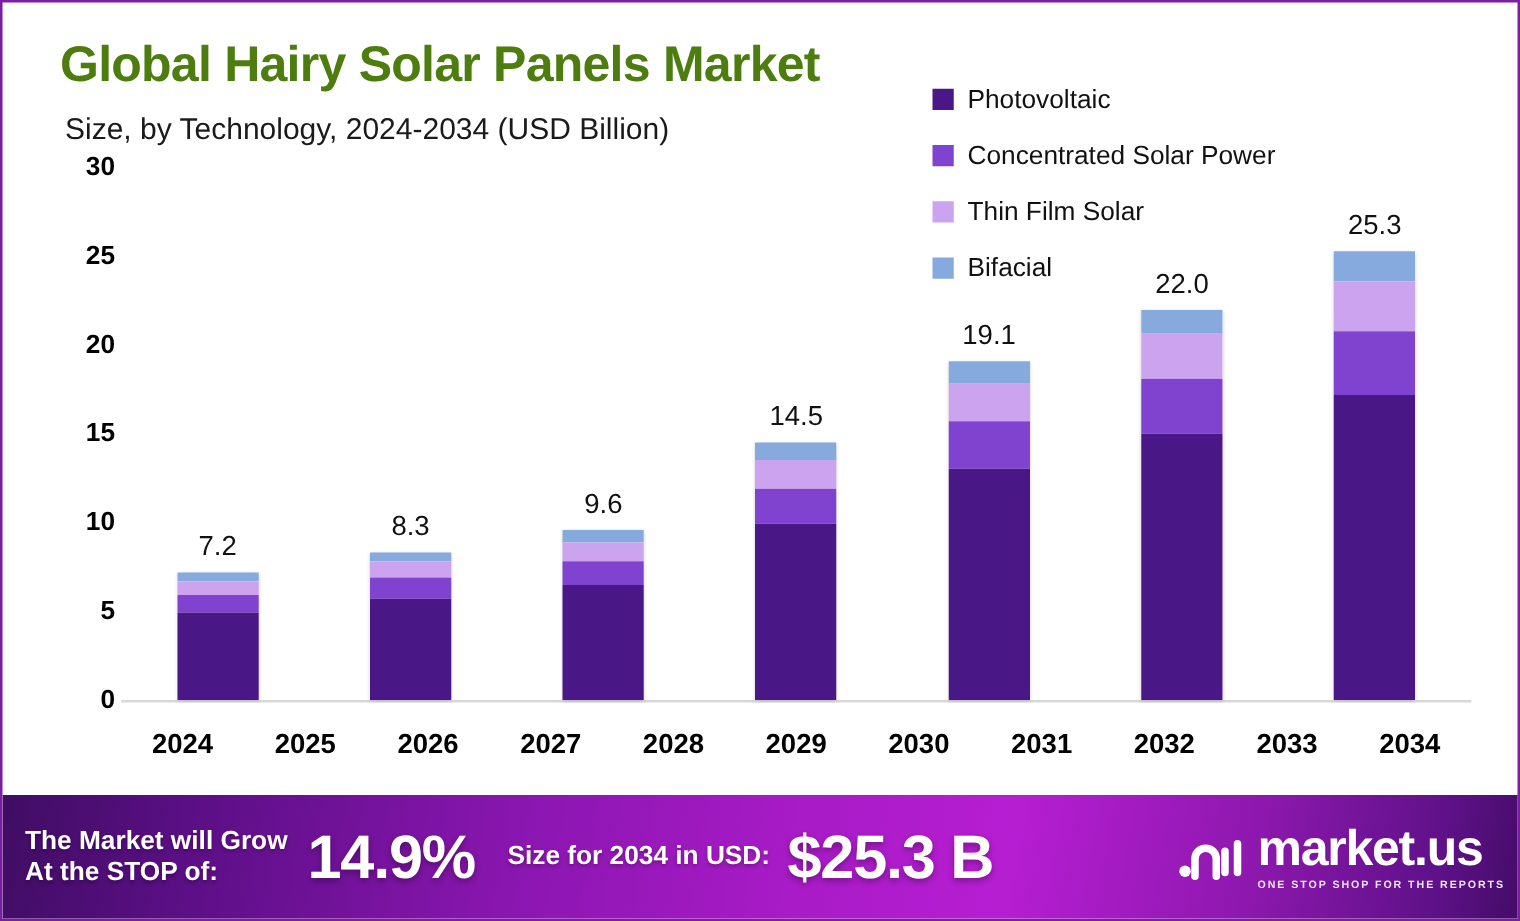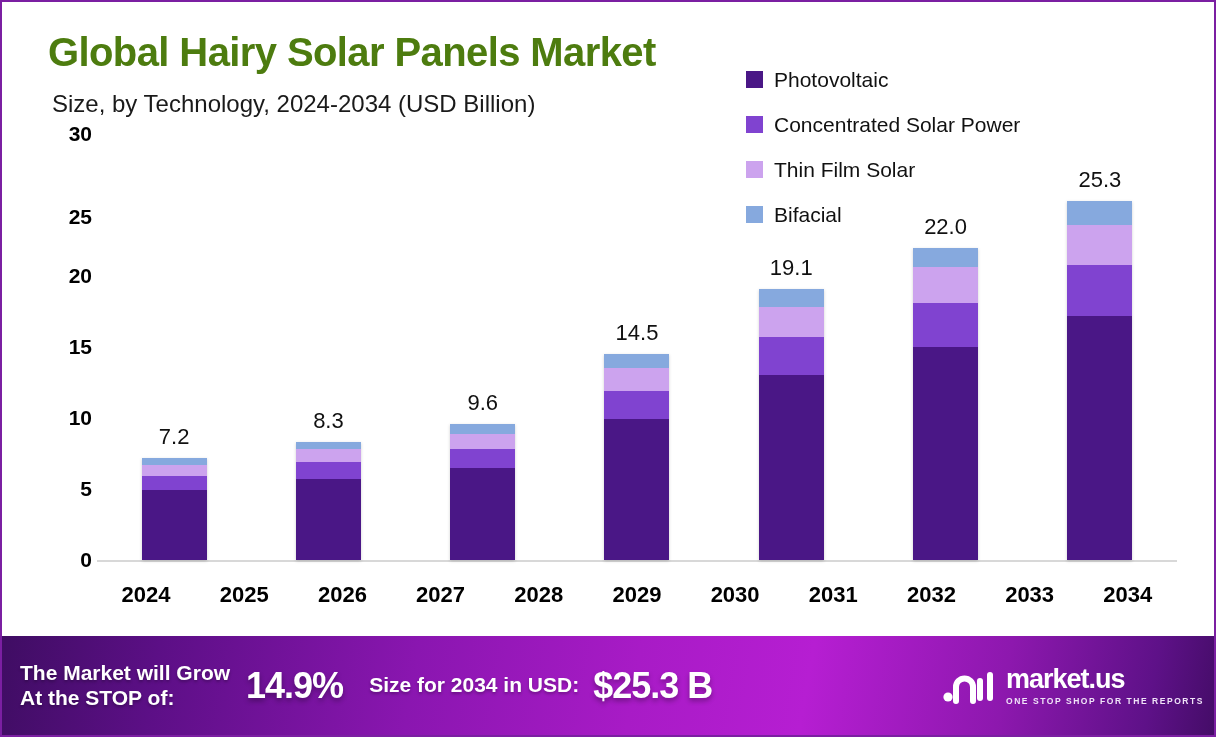--- a/index.html
+++ b/index.html
@@ -130,41 +130,41 @@
   .banner-caption {
     color: #ffffff;
     font-size: 21px;
     font-weight: bold;
     line-height: 1.18;
     text-shadow: 0 2px 3px rgba(0,0,0,0.28);
     white-space: nowrap;
   }
   .banner-big {
     color: #ffffff;
-    font-size: 36px;
+    font-size: 49px;
     font-weight: bold;
     letter-spacing: -1px;
     text-shadow: 0 3px 5px rgba(0,0,0,0.32);
     white-space: nowrap;
   }
   #cagr-caption { margin-right: 16px; }
   #cagr-value { margin-right: 26px; }
   #forecast-caption { margin-right: 14px; }
   #forecast-value { margin-right: 20px; }
   #logo {
     display: flex;
     align-items: center;
     gap: 9px;
     margin-left: auto;
   }
   #logo-mark { width: 54px; height: 36px; flex: 0 0 54px; }
   #logo-text-wrap { display: flex; flex-direction: column; }
   #logo-word {
     color: #ffffff;
-    font-size: 27px;
+    font-size: 40px;
     font-weight: bold;
     letter-spacing: -1px;
     line-height: 1;
     white-space: nowrap;
   }
   #logo-tagline {
     color: #f0e3f8;
     font-size: 8.5px;
     font-weight: bold;
     letter-spacing: 1.55px;
@@ -198,21 +198,21 @@
         <span class="legend-label">Bifacial</span>
       </div>
     </div>
 
   <div id="yaxis">
       <div class="ytick" style="top: 426px;">0</div>
       <div class="ytick" style="top: 355px;">5</div>
       <div class="ytick" style="top: 284px;">10</div>
       <div class="ytick" style="top: 213px;">15</div>
       <div class="ytick" style="top: 142px;">20</div>
-      <div class="ytick" style="top: 83px;">25</div>
+      <div class="ytick" style="top: 71px;">25</div>
       <div class="ytick" style="top: 0px;">30</div>
     </div>
   <div id="baseline"></div>
   <div id="bars">
       <div class="bar-group">
         <div class="bar-value" style="bottom: 110.24px;">7.2</div>
         <div class="bar" style="height: 102.24px;">
           <div class="seg" style="height: 7.1px; background: rgb(134, 169, 222);"></div>
           <div class="seg" style="height: 11.36px; background: rgb(204, 163, 238);"></div>
           <div class="seg" style="height: 14.2px; background: rgb(128, 67, 208);"></div>

